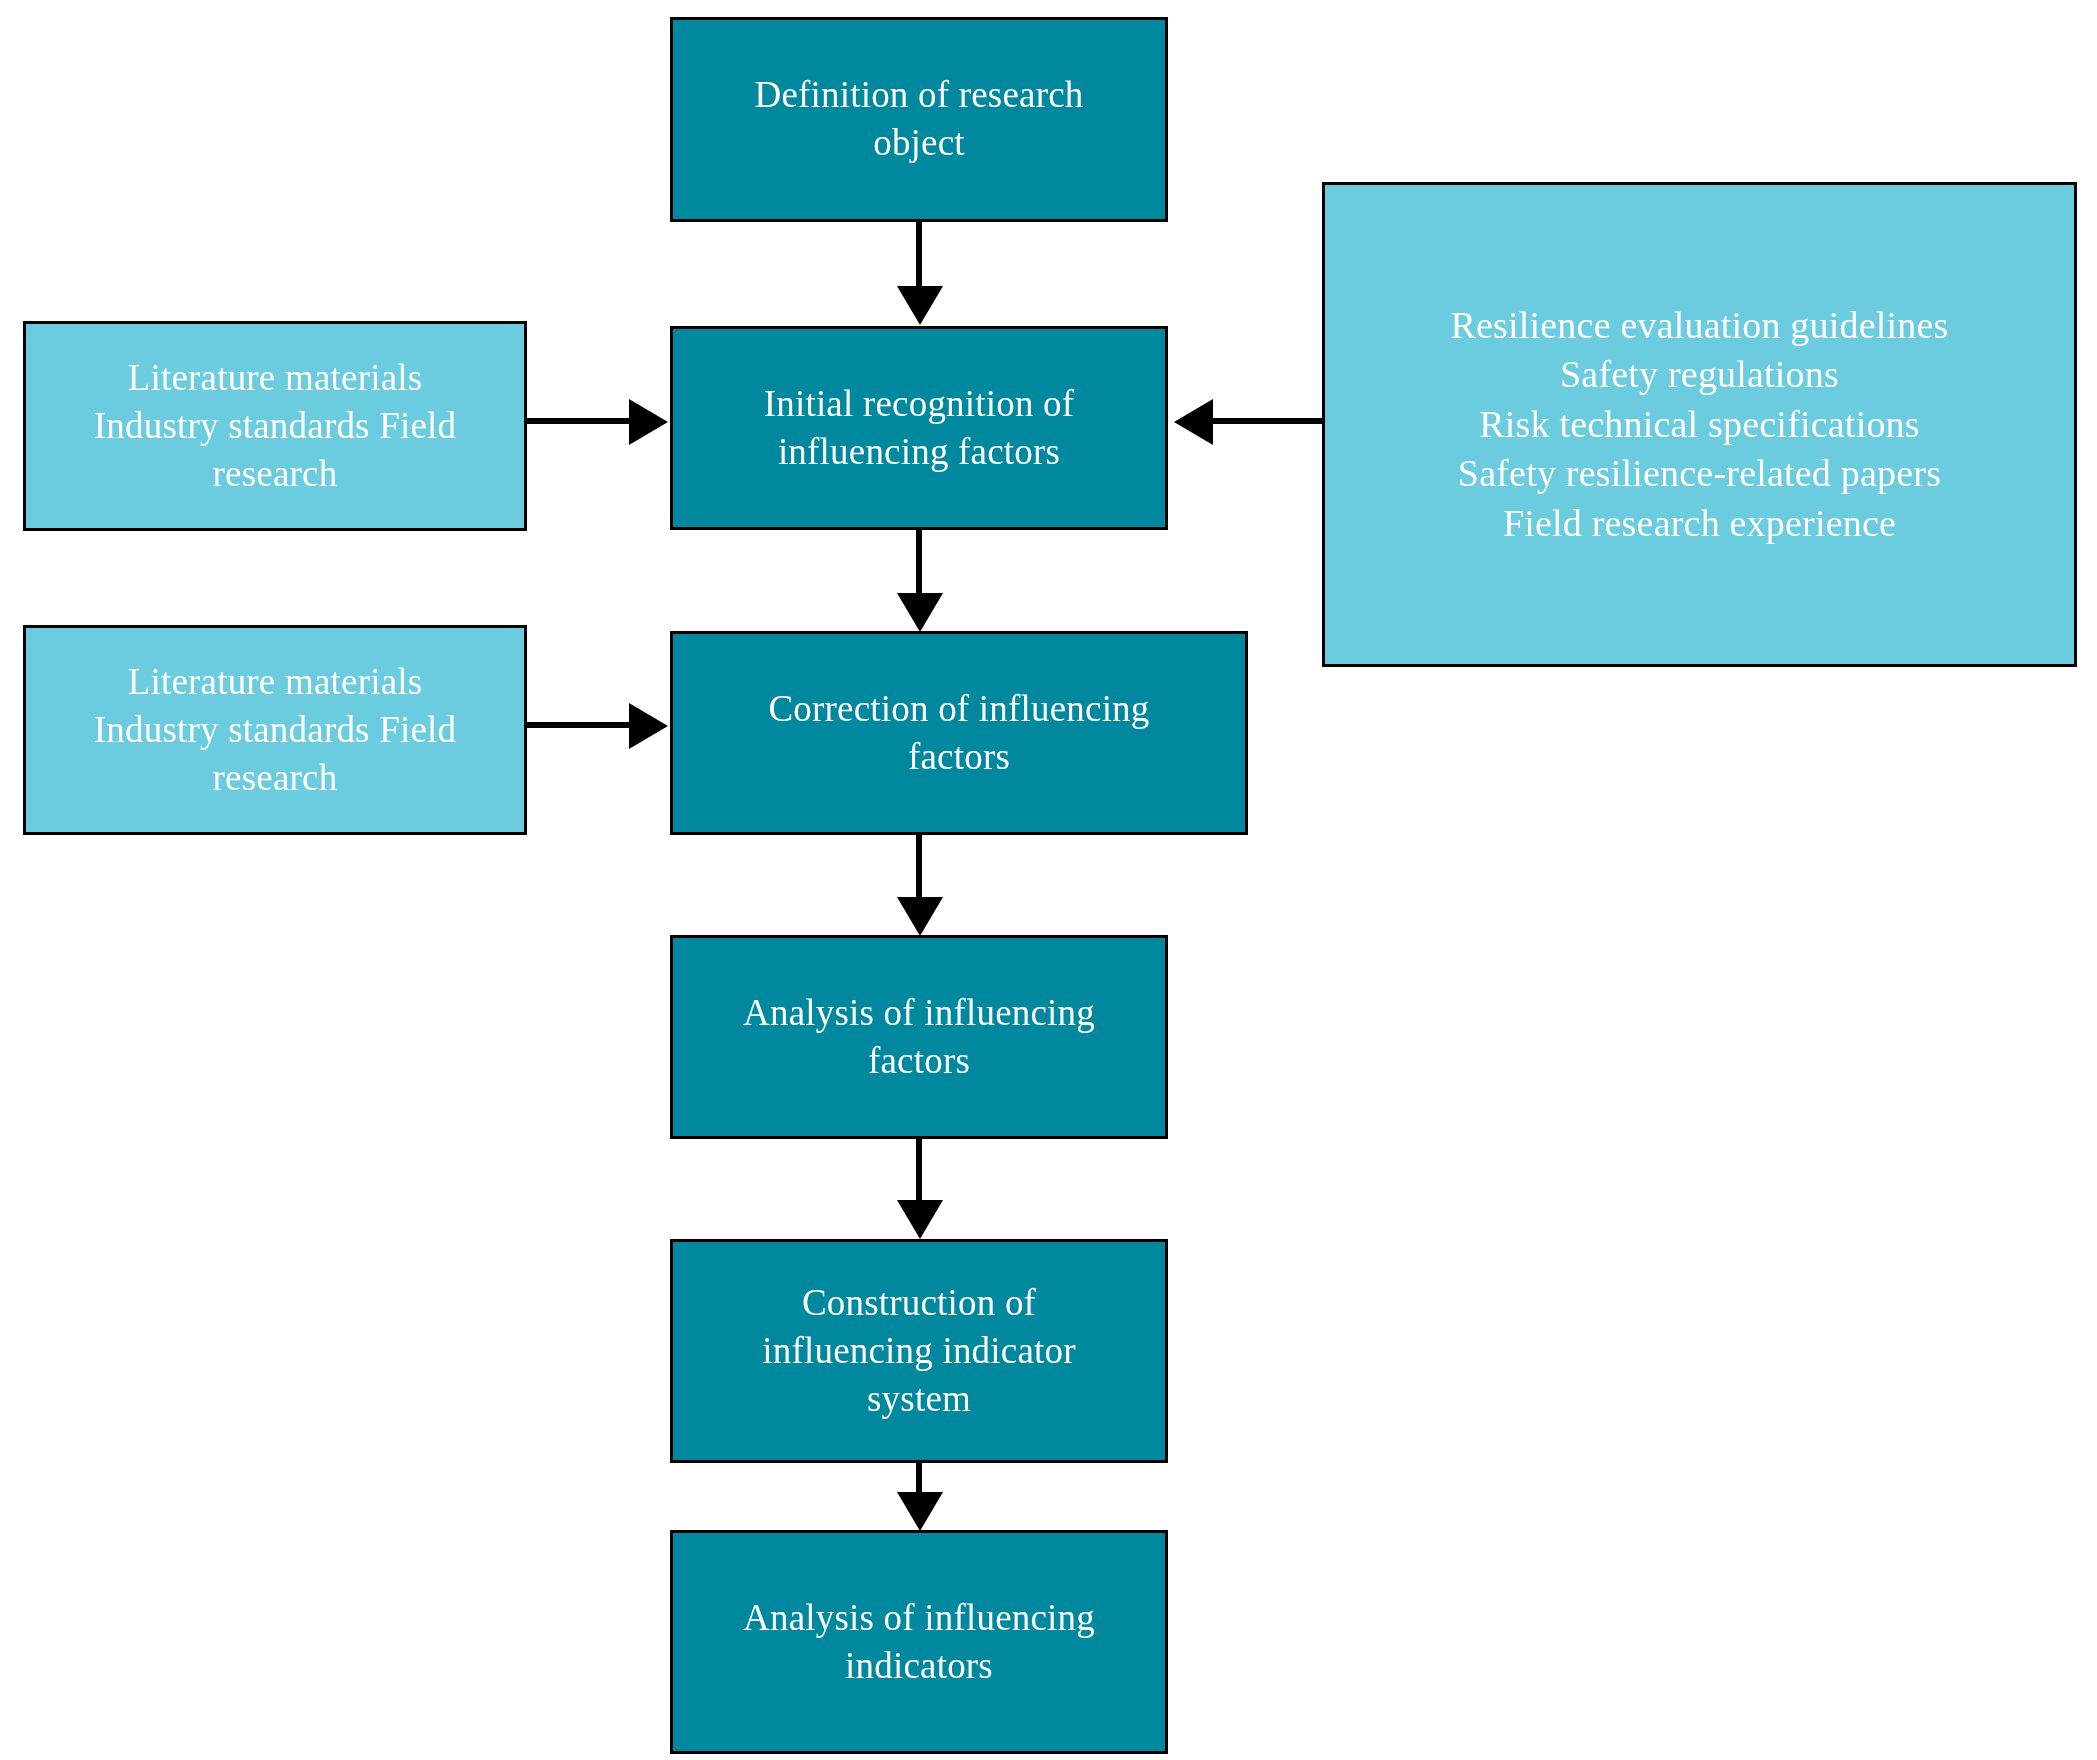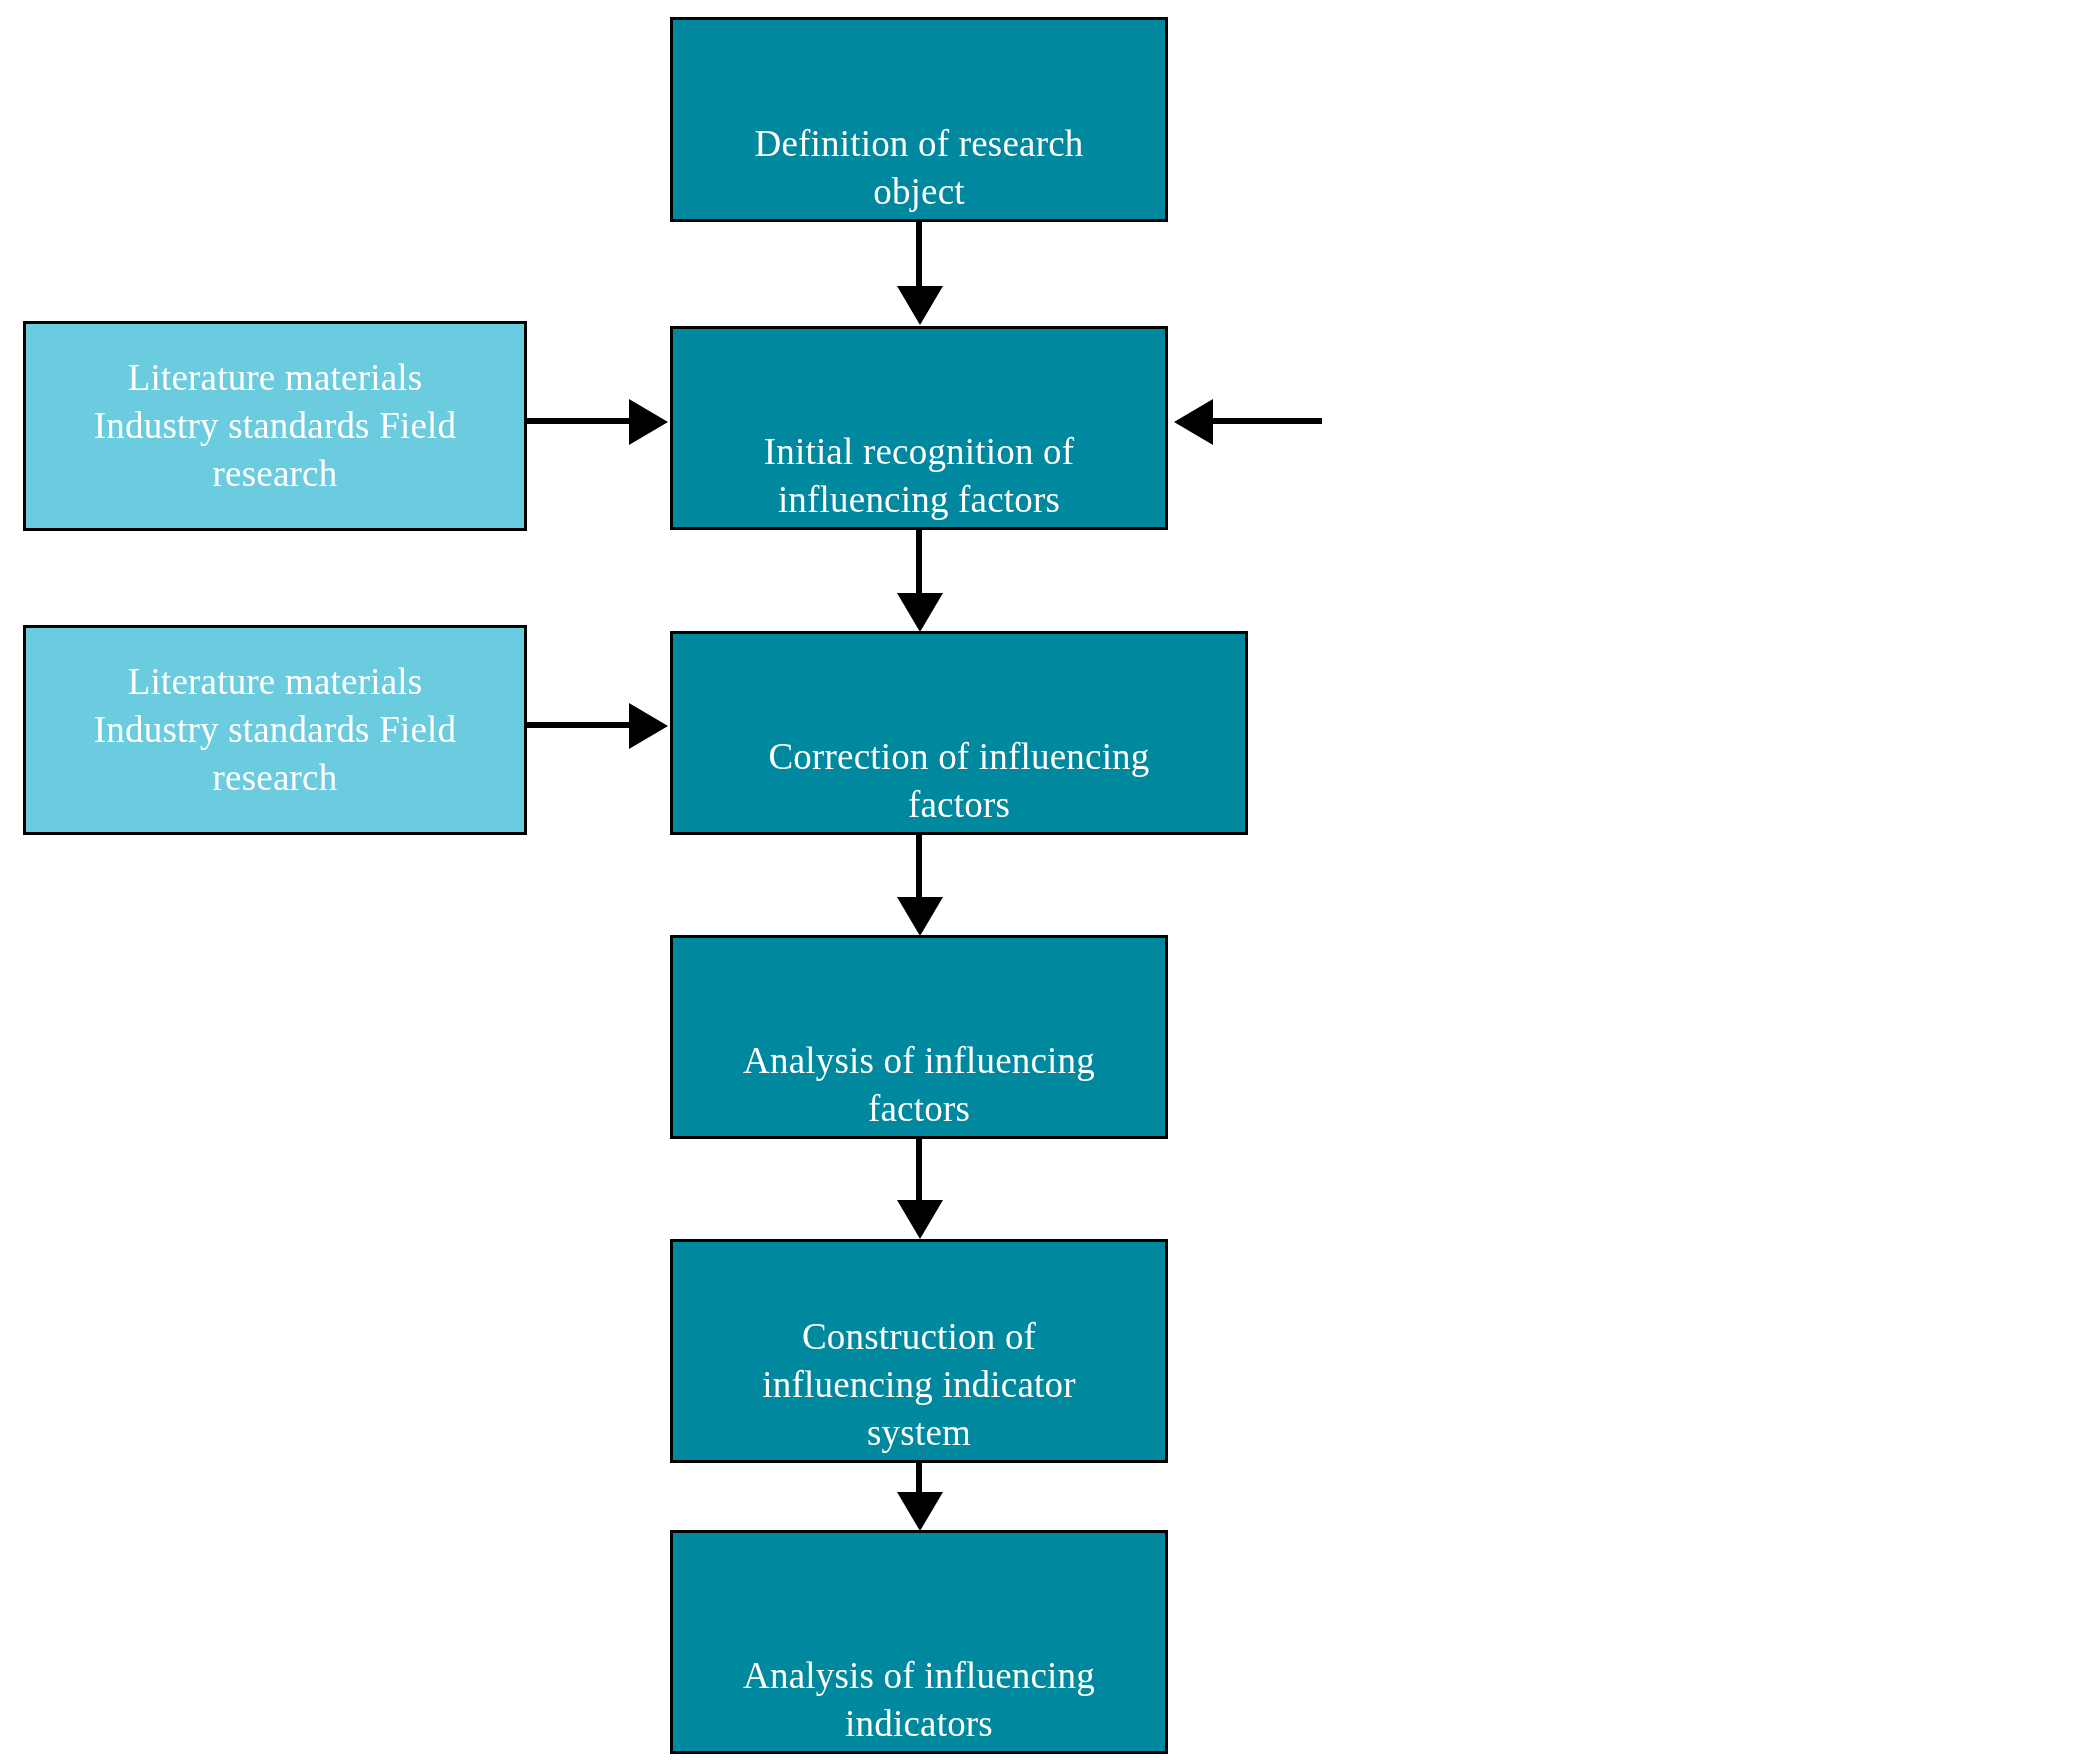--- a/index.html
+++ b/index.html
@@ -23,21 +23,21 @@
     display: flex;
     align-items: center;
     justify-content: center;
     text-align: center;
     color: #ffffff;
     line-height: 1.30;
     letter-spacing: 0.2px;
     white-space: pre-line;
     padding: 2.5px 10px;
   }
-  .node-dark  { background: #00889F; align-items: flex-end; }
+  .node-dark  { background: #00889F; }
   .node-light { background: #6CCCDF; }
 
   .node-text {
     display: block;
     width: 100%;
     white-space: pre-line;
   }
 
   .fs-main  { font-size: 37px; }
   .fs-panel { font-size: 38px; }
@@ -115,20 +115,27 @@
 Industry standards Field
 research</span>
   </div>
 
   <div class="node node-light fs-main" style="left:23px; top:625px; width:504px; height:210px;">
     <span class="node-text">Literature materials
 Industry standards Field
 research</span>
   </div>
 
+  <div class="node node-light fs-panel" style="left:1322px; top:182px; width:755px; height:485px;">
+    <span class="node-text">Resilience evaluation guidelines
+Safety regulations
+Risk technical specifications
+Safety resilience-related papers
+Field research experience</span>
+  </div>
 
   <div class="vline" style="left:916px; top:221px; height:68px;"></div>
   <div class="arrow-down" style="left:897px; top:286px;"></div>
 
   <div class="vline" style="left:916px; top:530px; height:67px;"></div>
   <div class="arrow-down" style="left:897px; top:593px;"></div>
 
   <div class="vline" style="left:916px; top:835px; height:63px;"></div>
   <div class="arrow-down" style="left:897px; top:897px;"></div>
 

